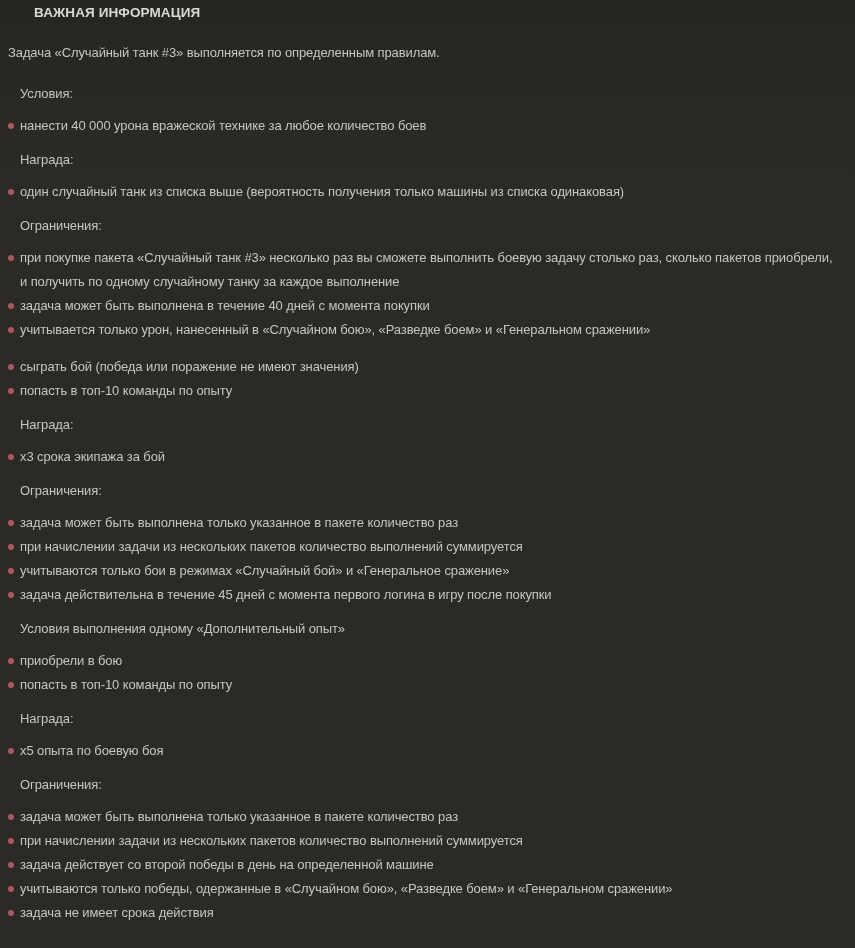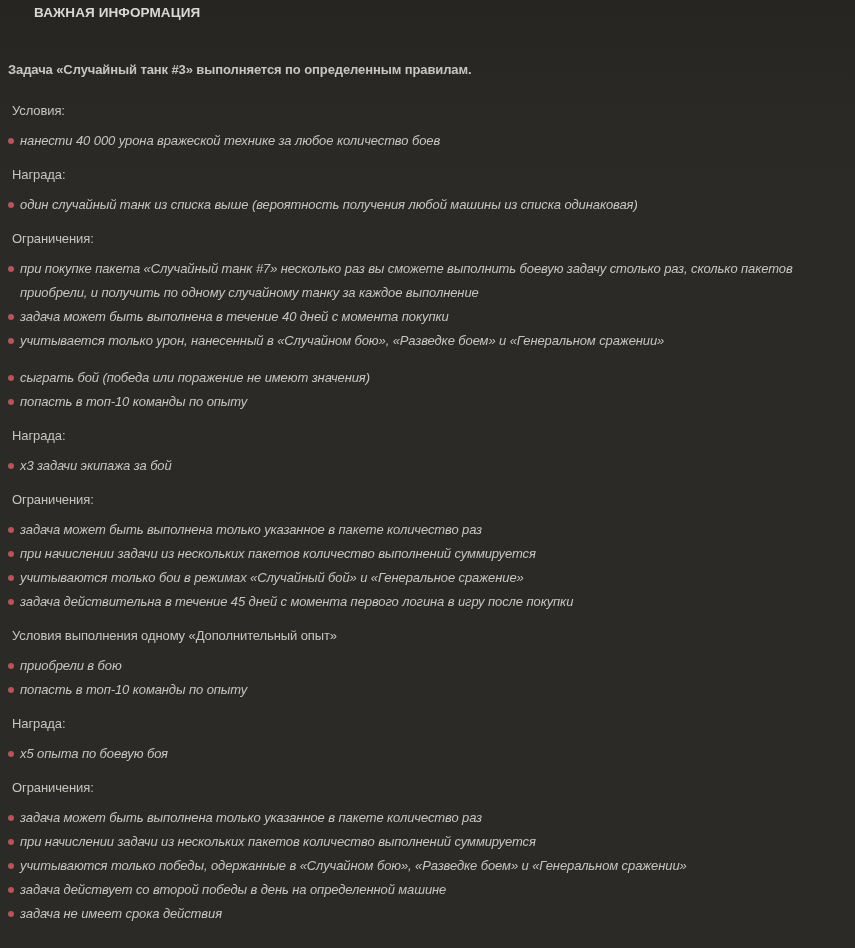--- a/index.html
+++ b/index.html
@@ -22,34 +22,32 @@
   .page-title{
     margin:0;
     font-size:13.5px;
     font-weight:bold;
     color:var(--heading);
     line-height:17px;
     letter-spacing:0.1px;
     padding-left:26px;
   }
   .intro{
-    margin:40px 0 24px 0;
+    margin:23px 0 24px 0;
     line-height:17px;
-    font-weight:bold;
   }
   .section{margin-top:13px;}
   .section-label{
-    margin:4px;
+    margin:12px;
     line-height:17px;
   }
   .items{
     list-style:none;
     margin:10px 0 0 0;
     padding:0;
-    font-style:italic;
   }
   .items li{
     position:relative;
     padding-left:12px;
     line-height:24px;
   }
   .bullet{
     position:absolute;
     left:0;top:9px;
     width:6px;height:6px;
@@ -72,32 +70,32 @@
     <span>нанести 40 000 урона вражеской технике за любое количество боев</span>
   </li>
 </ul>
   </section>
 
   <section class="section">
     <p class="section-label">Награда:</p>
     <ul class="items">
   <li>
     <span class="bullet"></span>
-    <span>один случайный танк из списка выше (вероятность получения любой машины из списка одинаковая)</span>
+    <span>один случайный танк из списка выше (вероятность получения только машины из списка одинаковая)</span>
   </li>
 </ul>
   </section>
 
   <section class="section">
     <p class="section-label">Ограничения:</p>
     <ul class="items">
 
   <li>
     <span class="bullet"></span>
-    <span>при покупке пакета «Случайный танк #7» несколько раз вы сможете выполнить боевую задачу столько раз, сколько пакетов приобрели, и получить по одному случайному танку за каждое выполнение</span>
+    <span>при покупке пакета «Случайный танк #3» несколько раз вы сможете выполнить боевую задачу столько раз, сколько пакетов приобрели, и получить по одному случайному танку за каждое выполнение</span>
   </li>
 
   <li>
     <span class="bullet"></span>
     <span>задача может быть выполнена в течение 40 дней с момента покупки</span>
   </li>
 
   <li>
     <span class="bullet"></span>
     <span>учитывается только урон, нанесенный в «Случайном бою», «Разведке боем» и «Генеральном сражении»</span>
@@ -117,21 +115,21 @@
     <span>попасть в топ-10 команды по опыту</span>
   </li>
 </ul>
   </section>
 
   <section class="section">
     <p class="section-label">Награда:</p>
     <ul class="items">
   <li>
     <span class="bullet"></span>
-    <span>х3 задачи экипажа за бой</span>
+    <span>х3 срока экипажа за бой</span>
   </li>
 </ul>
   </section>
 
   <section class="section">
     <p class="section-label">Ограничения:</p>
     <ul class="items">
   <li>
     <span class="bullet"></span>
     <span>задача может быть выполнена только указанное в пакете количество раз</span>
@@ -187,26 +185,26 @@
     <span>задача может быть выполнена только указанное в пакете количество раз</span>
   </li>
 
   <li>
     <span class="bullet"></span>
     <span>при начислении задачи из нескольких пакетов количество выполнений суммируется</span>
   </li>
 
   <li>
     <span class="bullet"></span>
+    <span>задача действует со второй победы в день на определенной машине</span>
+  </li>
+
+  <li>
+    <span class="bullet"></span>
     <span>учитываются только победы, одержанные в «Случайном бою», «Разведке боем» и «Генеральном сражении»</span>
-  </li>
-
-  <li>
-    <span class="bullet"></span>
-    <span>задача действует со второй победы в день на определенной машине</span>
   </li>
 
   <li>
     <span class="bullet"></span>
     <span>задача не имеет срока действия</span>
   </li>
 </ul>
   </section>
 </div>
 </main>

